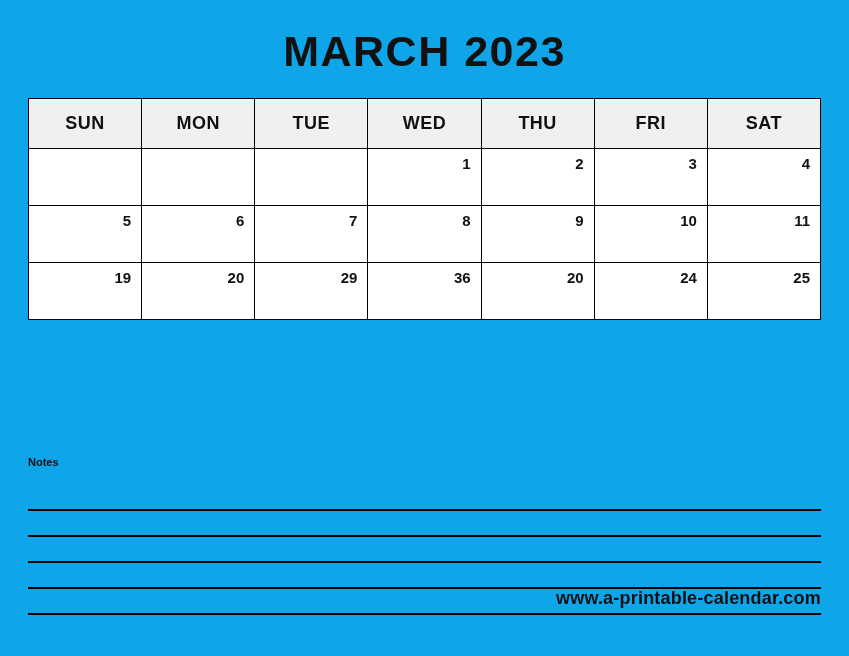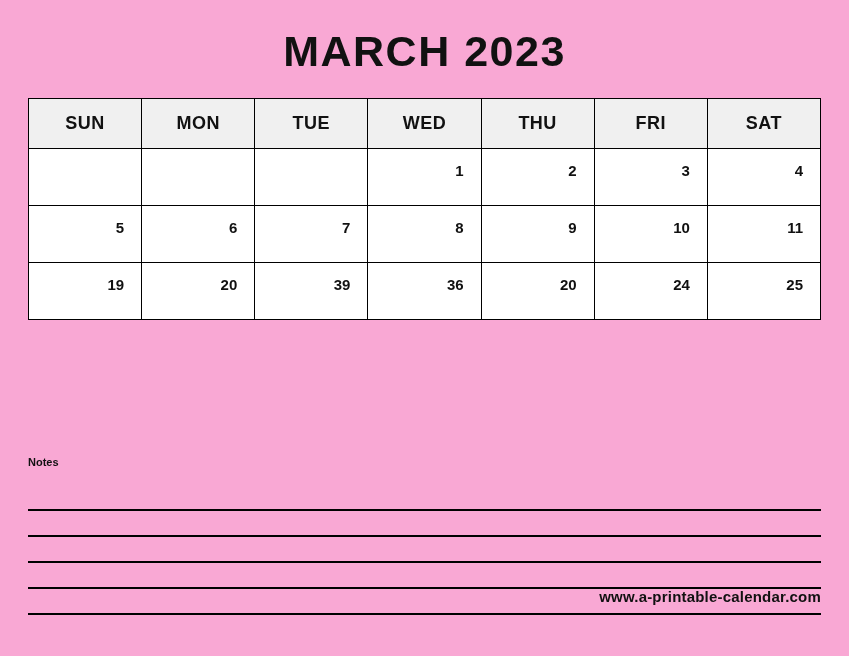--- a/index.html
+++ b/index.html
@@ -6,21 +6,21 @@
   html, body {
     margin: 0;
     padding: 0;
     background: #ffffff;
     font-family: "Liberation Sans", sans-serif;
   }
   #page {
     position: relative;
     width: 849px;
     height: 656px;
-    background: #f9a8d4;
+    background: #0ea5e9;
     overflow: hidden;
   }
 
   
   .title {
     position: absolute;
     left: 0;
     top: 30px;
     width: 849px;
     text-align: center;
@@ -35,21 +35,21 @@
   .calendar {
     position: absolute;
     left: 28px;
     top: 98px;
     width: 793px;
     border-collapse: collapse;
     table-layout: fixed;
   }
   .calendar th, .calendar td {
     border: 1px solid #000000;
-    padding: 8px;
+    padding: 1px;
   }
   .calendar th {
     height: 50px;
     background: #f0f0f0;
     text-align: center;
     vertical-align: middle;
     font-size: 18px;
     font-weight: bold;
     color: #111111;
     letter-spacing: 0.5px;
@@ -86,21 +86,21 @@
   }
   .note-line {
     height: 26px;
     border-bottom: 2px solid #000000;
   }
 
   .site {
     position: absolute;
     right: 28px;
     top: 588px;
-    font-size: 15px;
+    font-size: 18px;
     font-weight: bold;
     color: #111111;
     letter-spacing: 0.2px;
   }
 </style>
 </head>
 <body>
 
 <div id="page">
 
@@ -166,21 +166,21 @@
           </td>
       </tr>
       <tr>
         <td>
             <span class="daynum">19</span>
           </td>
         <td>
             <span class="daynum">20</span>
           </td>
         <td>
-            <span class="daynum">39</span>
+            <span class="daynum">29</span>
           </td>
         <td>
             <span class="daynum">36</span>
           </td>
         <td>
             <span class="daynum">20</span>
           </td>
         <td>
             <span class="daynum">24</span>
           </td>

